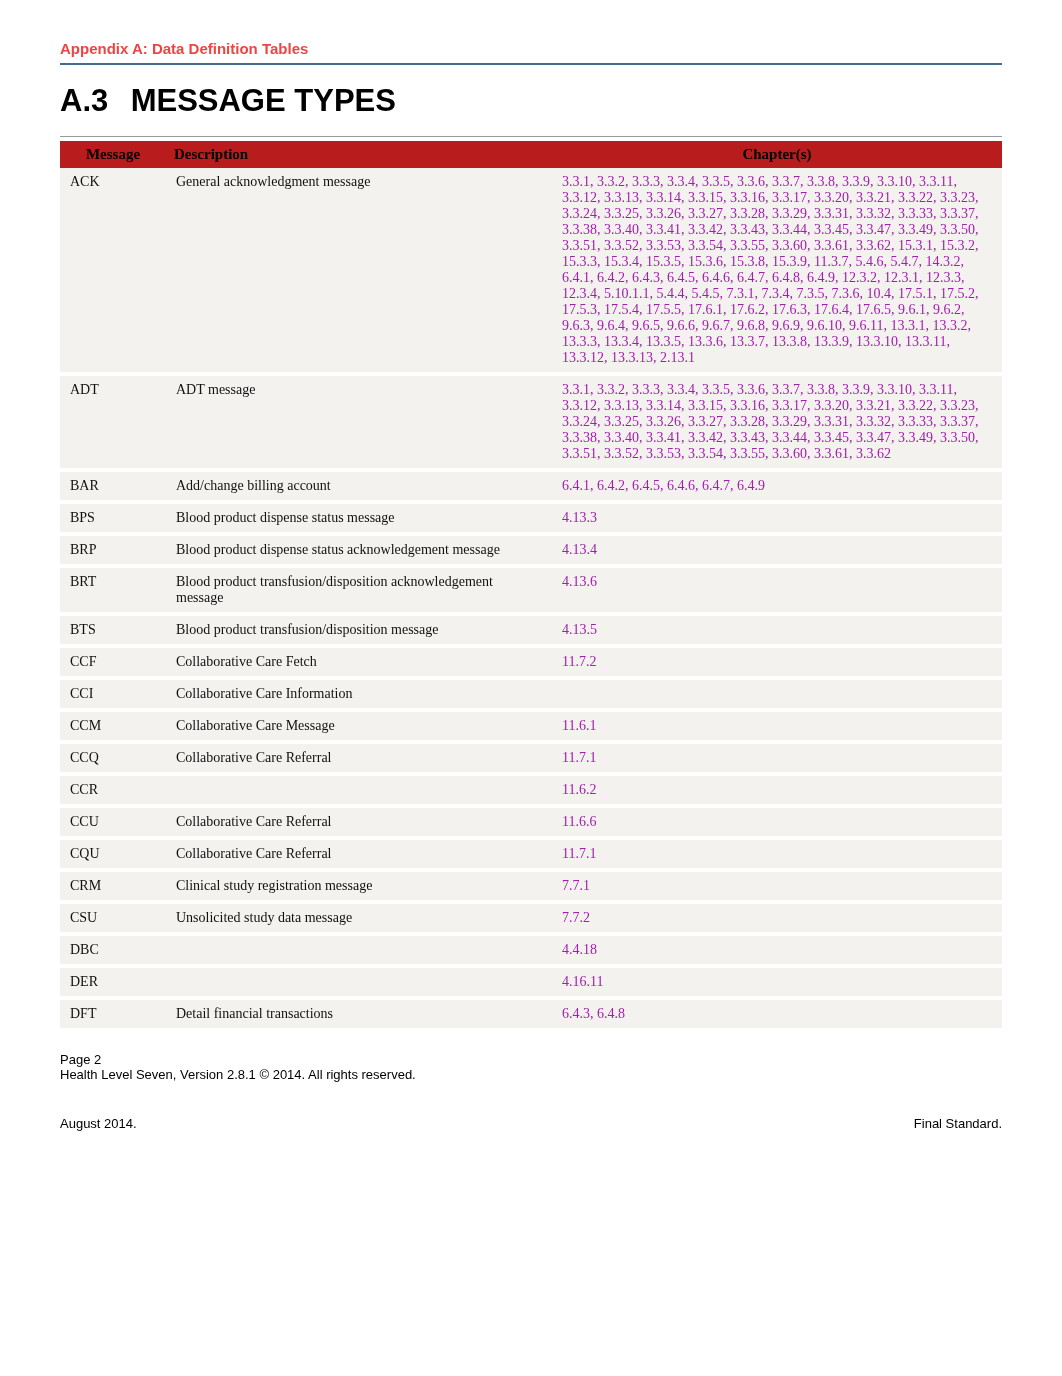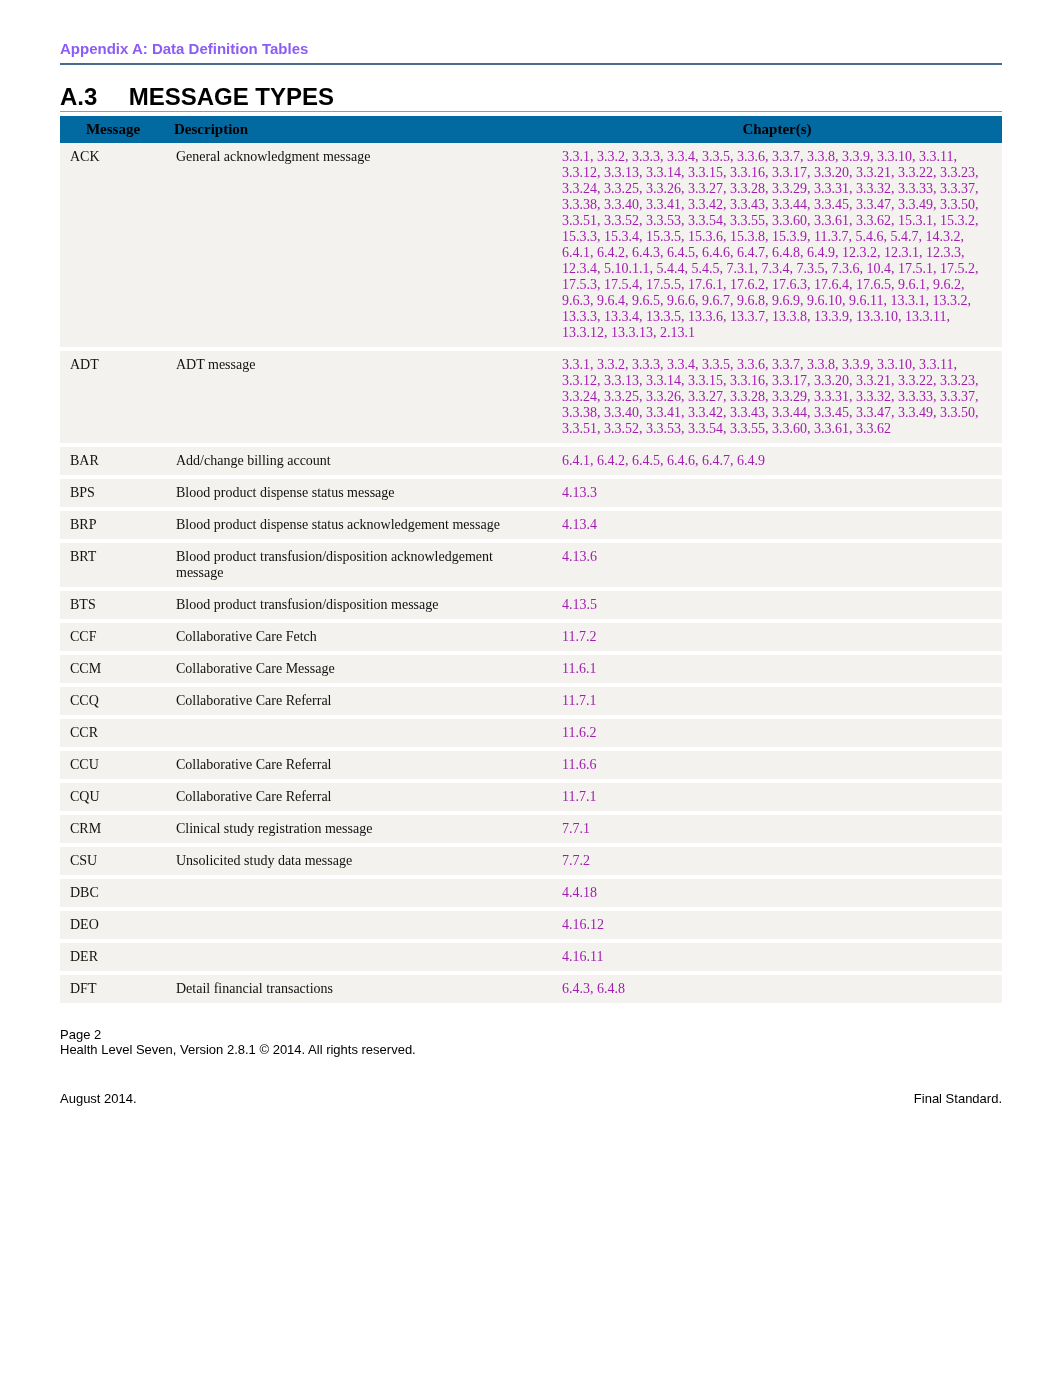--- a/index.html
+++ b/index.html
@@ -5,42 +5,42 @@
     body {
       font-family: Arial, Helvetica, sans-serif;
       margin: 0;
       padding: 40px 60px;
       background: #fff;
       color: #000;
       font-size: 14px;
     }
     .header-bar {
       font-weight: bold;
-      color: #8b5cf6;
+      color: #ef4444;
       font-size: 15px;
       border-bottom: 2px solid #4a6a8a;
       padding-bottom: 6px;
       margin-bottom: 18px;
     }
     h1.section-title {
-      font-size: 24px;
+      font-size: 31px;
       font-weight: bold;
       color: #000;
       margin: 0 0 4px 0;
       border-bottom: 1px solid #999;
-      padding-bottom: 0;
+      padding-bottom: 17px;
     }
     .num { display: inline-block; width: 62px; }
     table.msg-table {
       width: 100%;
       border-collapse: collapse;
       background: #f2f1ee;
     }
     table.msg-table thead th {
-      background: #0369a1;
+      background: #b91c1c;
       font-family: Georgia, 'Times New Roman', serif;
       font-weight: bold;
       font-size: 15px;
       text-align: center;
       padding: 5px 8px;
     }
     table.msg-table thead th.col-msg { width: 90px; text-align: center; }
     table.msg-table thead th.col-desc { width: 370px; text-align: left; }
     table.msg-table tbody td {
       font-family: Georgia, 'Times New Roman', serif;
@@ -122,20 +122,25 @@
         <td>BTS</td>
         <td>Blood product transfusion/disposition message</td>
         <td class="chapters">4.13.5</td>
       </tr>
       <tr>
         <td>CCF</td>
         <td>Collaborative Care Fetch</td>
         <td class="chapters">11.7.2</td>
       </tr>
       <tr>
+        <td>CCI</td>
+        <td>Collaborative Care Information</td>
+        <td class="chapters"></td>
+      </tr>
+      <tr>
         <td>CCM</td>
         <td>Collaborative Care Message</td>
         <td class="chapters">11.6.1</td>
       </tr>
       <tr>
         <td>CCQ</td>
         <td>Collaborative Care Referral</td>
         <td class="chapters">11.7.1</td>
       </tr>
       <tr>
@@ -162,25 +167,20 @@
         <td>CSU</td>
         <td>Unsolicited study data message</td>
         <td class="chapters">7.7.2</td>
       </tr>
       <tr>
         <td>DBC</td>
         <td></td>
         <td class="chapters">4.4.18</td>
       </tr>
       <tr>
-        <td>DEO</td>
-        <td></td>
-        <td class="chapters">4.16.12</td>
-      </tr>
-      <tr>
         <td>DER</td>
         <td></td>
         <td class="chapters">4.16.11</td>
       </tr>
       <tr>
         <td>DFT</td>
         <td>Detail financial transactions</td>
         <td class="chapters">6.4.3, 6.4.8</td>
       </tr>
     </tbody>

